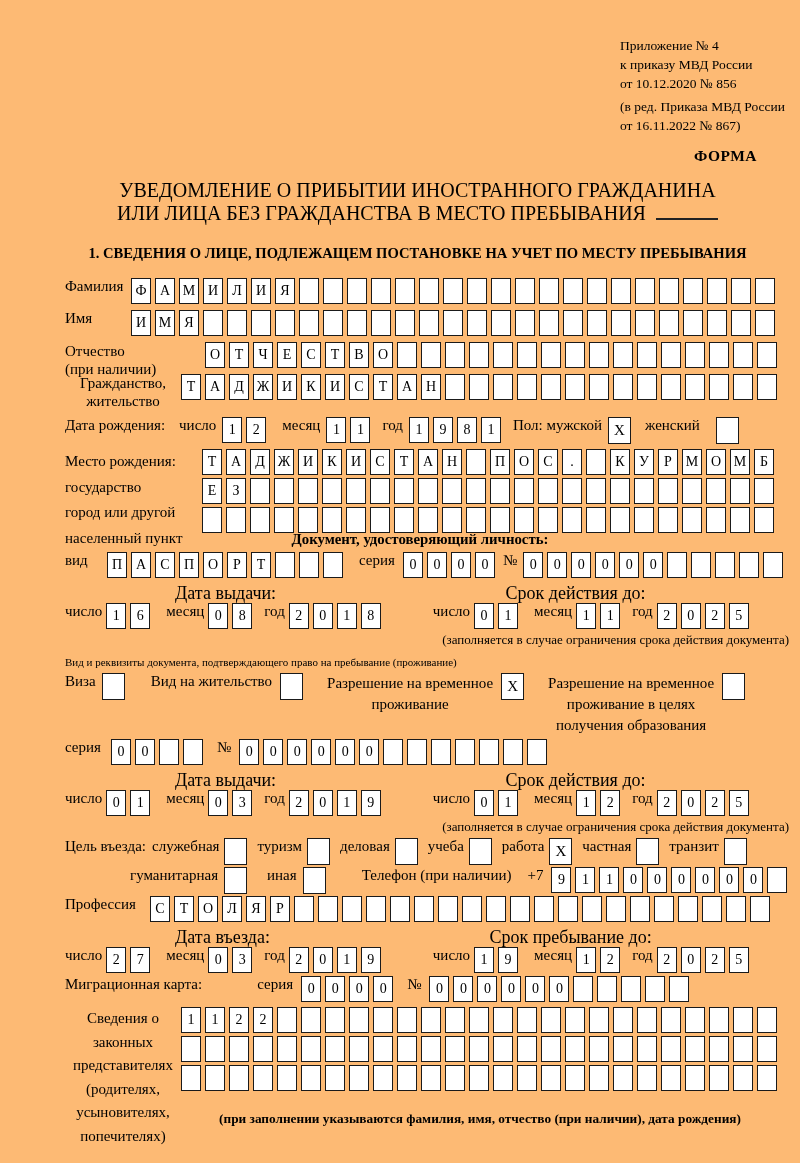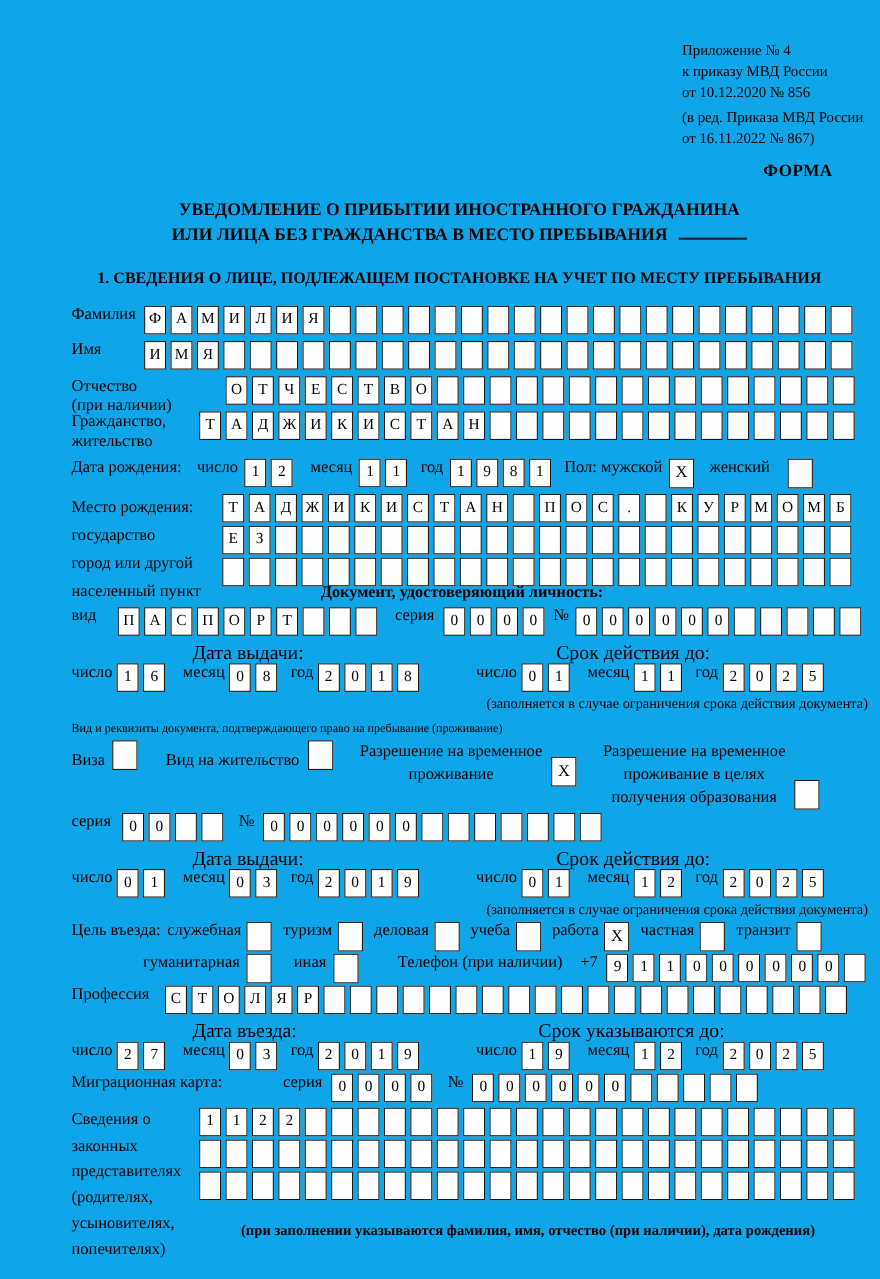--- a/index.html
+++ b/index.html
@@ -1,43 +1,43 @@
 <!DOCTYPE html>
 <html><head>
 <meta charset="utf-8">
 <style>
   * { box-sizing: border-box; }
   html,body { margin:0; padding:0; background:#fff; }
   .page {
     width:800px; height:1163px; overflow:hidden; position:relative;
-    background:#0ea5e9; color:#000;
+    background:#fdba74; color:#000;
     font-family:"Liberation Serif","DejaVu Serif",serif;
     padding:36px 5px 0 65px;
   }
   
   .appendix { margin-left:555px; font-size:13.5px; line-height:19px; }
   .appendix .gap { height:4px; }
   .forma { text-align:right; padding-right:38px; font-weight:bold; font-size:15.5px; margin-top:12px; letter-spacing:.5px; }
-  .title { text-align:center; font-weight:bold; font-size:16px; line-height:23px; margin-top:14px; margin-left:-25px; }
+  .title { text-align:center; font-weight:normal; font-size:20px; line-height:23px; margin-top:14px; margin-left:-25px; }
   .blank-line { display:inline-block; width:62px; border-bottom:2.2px solid #222; height:13px; margin-left:10px; }
   .sec-heading { font-weight:bold; font-size:14.6px; margin-top:20px; margin-left:-25px; text-align:center; white-space:nowrap; }
 
   
   .row { display:flex; align-items:flex-start; height:27px; margin-bottom:5px; white-space:nowrap; font-size:15px; }
   .lbl { font-size:15px; line-height:17px; flex-shrink:0; }
   .lbl2 { font-size:15px; line-height:18px; flex-shrink:0; }
   .boxes { display:inline-flex; gap:4px; flex-shrink:0; }
   .cell {
     width:20px; height:26px; border:1.7px solid #1a1a1a; background:#fff;
     text-align:center; font-size:14px; line-height:23px; flex-shrink:0;
     display:inline-block;
   }
   .chk .cell { width:23px; height:27px; line-height:24px; font-size:15px; }
 
-  .w66 { width:66px; } .w85 { width:85px; } .w116 { width:116px; } .w137 { width:137px; } .w140 { width:140px; }
+  .w66 { width:66px; } .w85 { width:85px; } .w116 { width:116px;text-align:center; } .w137 { width:137px; } .w140 { width:140px; }
   .ml4{margin-left:4px}.ml5{margin-left:5px}.ml6{margin-left:6px}.ml8{margin-left:8px}
   .ml10{margin-left:10px}.ml12{margin-left:12px}.ml14{margin-left:14px}.ml16{margin-left:16px}
   .ml20{margin-left:20px}.ml24{margin-left:24px}.ml26{margin-left:26px}.ml36{margin-left:36px}
   .ml52{margin-left:52px}.ml55{margin-left:55px}.ml65{margin-left:65px}.ml110{margin-left:110px}
   .ml215{margin-left:215px}.ml225{margin-left:225px}
   .mt2{margin-top:2px}.mt3{margin-top:3px}.mt16{margin-top:16px}
   .mb2{margin-bottom:2px}.mb4{margin-bottom:4px}
 
   
   .split-block { display:flex; align-items:flex-start; white-space:nowrap; }
@@ -45,21 +45,21 @@
   .bp-labels { line-height:25.5px; font-size:15px; }
   .stack-rows .boxes { margin-bottom:3px; display:flex; }
   .doc-heading { text-align:center; font-weight:bold; font-size:14.8px; margin-top:-14px; height:18px; margin-left:-20px; }
 
   .dh { font-size:18px; height:17px; margin-bottom:3px; white-space:nowrap; }
   .dh span { display:inline-block; }
   .note { text-align:right; font-size:13px; height:15px; line-height:15px; padding-right:6px; margin-bottom:4px; }
   .para { font-size:11px; line-height:22px; margin-top:2px; }
 
   .chk-row { display:flex; align-items:flex-start; height:66px; font-size:15px; white-space:nowrap; }
-  .chk-item { display:flex; align-items:flex-end; }
+  .chk-item { display:flex; align-items:flex-start; }
   .chk-lines { text-align:center; line-height:21px; font-size:15px; }
 
   .rep-block { margin-top:4px; }
   .rep-labels { line-height:23.5px; font-size:15px; }
   .rep-note { text-align:center; font-size:13.3px; font-weight:bold; margin-top:20px; width:598px; white-space:nowrap; }
 </style>
 </head>
 <body>
 
 <div class="page">
@@ -606,21 +606,21 @@
         <span class="cell"></span>
         <span class="cell"></span>
         <span class="cell"></span>
         <span class="cell"></span>
         <span class="cell"></span>
       </span>
   </div>
 
   <div class="dh">
     <span class="ml110">Дата въезда:</span>
-    <span class="ml215">Срок указываются до:</span>
+    <span class="ml215">Срок пребывание до:</span>
   </div>
   <div class="row mb2">
     <span class="lbl">число</span>
     <span class="boxes ml4">
         <span class="cell">2</span>
         <span class="cell">7</span>
       </span>
     <span class="lbl ml16">месяц</span>
     <span class="boxes ml4">
         <span class="cell">0</span>

